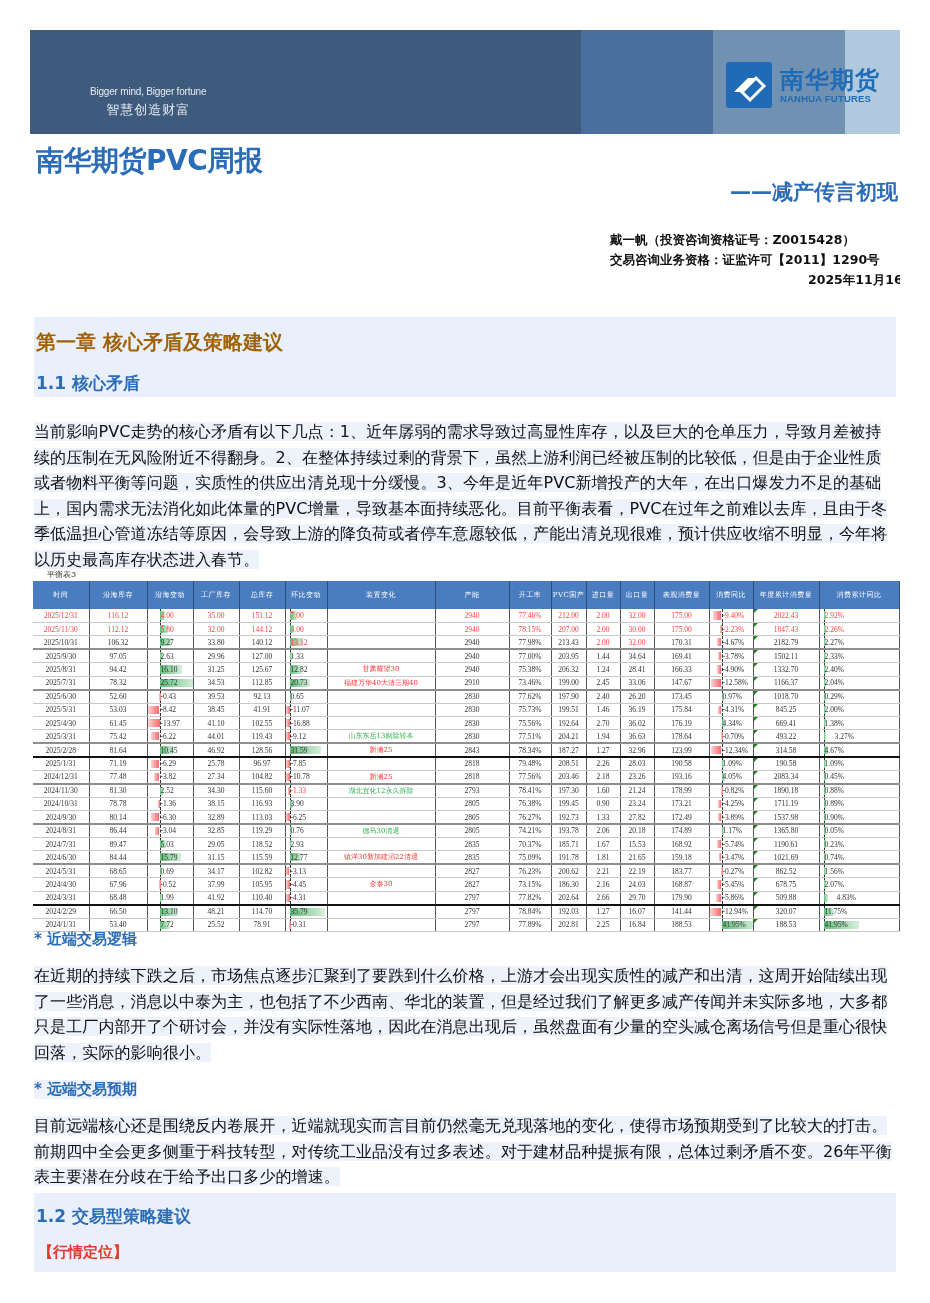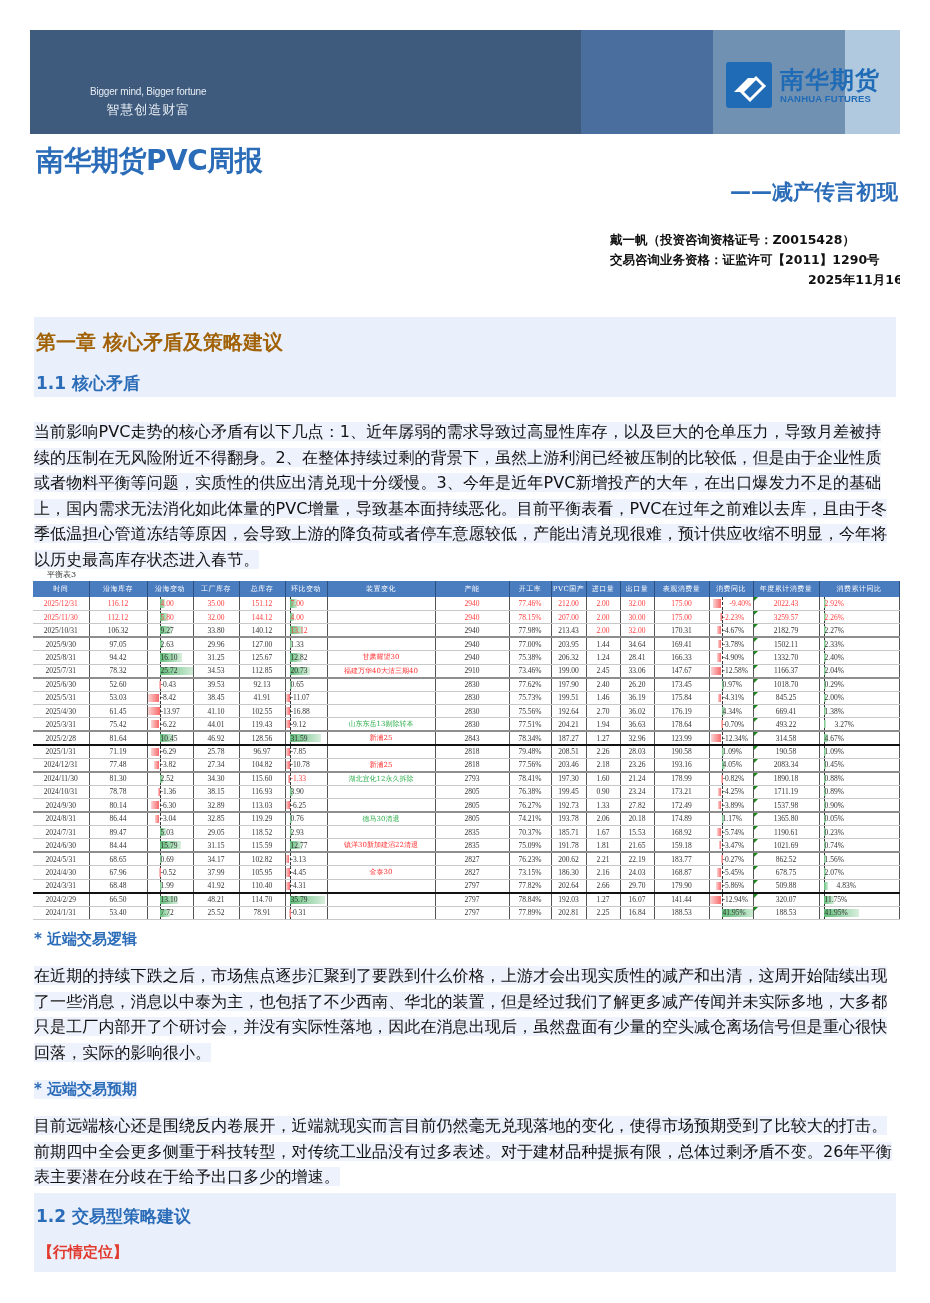--- a/index.html
+++ b/index.html
@@ -34,21 +34,21 @@
   .h-star { position: absolute; left: 34px; font-size: 15px; font-weight: bold; color: #2b6cb8; }
   .red-tag { font-size: 15px; font-weight: bold; color: #e23a2e; }
 
   .para { position: absolute; left: 34px; width: 862px; font-size: 16px; line-height: 25.5px; color: #111; letter-spacing: 0.1px; }
   .para span.hl { background: #eef2fc; }
 
   
   .tbl-wrap { position: absolute; left: 33px; top: 568px; width: 866px; }
   .tbl-caption { font-family: "DejaVu Serif", serif; font-size: 8px; height: 13px; line-height: 13px; padding-left: 14px; color: #333; }
   table.bal { border-collapse: collapse; width: 866px; table-layout: fixed; font-family: "Liberation Serif", "DejaVu Serif", serif; font-size: 7.5px; }
-  table.bal th { background: #4a7cc0; color: #ffffff; font-weight: normal; height: 16px; border-right: 1px solid #2c4f82; font-family: "DejaVu Serif", serif; font-size: 7px; letter-spacing: 0.5px; }
+  table.bal th { background: #4a7cc0; color: #ffffff; font-weight: normal; height: 28px; border-right: 1px solid #2c4f82; font-family: "DejaVu Serif", serif; font-size: 7px; letter-spacing: 0.5px; }
   table.bal td { height: 13.45px; text-align: center; border-bottom: 1px solid #c8c8c8; border-right: 1px solid #555; color: #333; position: relative; white-space: nowrap; overflow: hidden; }
   table.bal tr.fc td { color: #ff4040; }
   table.bal tr.qsep td { border-bottom: 2px solid #8e8e8e; }
   table.bal tr.ysep td { border-bottom: 2px solid #111; }
   table.bal td.note-red { color: #ff3030 !important; font-family: "DejaVu Serif", serif; font-size: 7px; }
   table.bal td.note-green { color: #2eae4b !important; font-family: "DejaVu Serif", serif; font-size: 7px; }
   .bar { position: absolute; top: 2px; bottom: 2px; }
   .bar.pos { background: linear-gradient(to right, #63be7b, #d8efdd); }
   .bar.neg { background: linear-gradient(to left, #f8696b, #fbd4d4); }
   .axis { position: absolute; top: 0; bottom: 0; border-left: 1px dashed #333; }
@@ -148,40 +148,40 @@
           <td><span class="cellv">35.00</span></td>
           <td><span class="cellv">151.12</span></td>
           <td style="text-align: left; padding-left: 5px;"><div class="axis" style="left: 4px;"></div><div class="bar pos" style="left: 4px; width: 7px;"></div><span class="cellv">7.00</span></td>
           <td><span class="cellv"></span></td>
           <td><span class="cellv">2940</span></td>
           <td><span class="cellv">77.46%</span></td>
           <td><span class="cellv">212.00</span></td>
           <td><span class="cellv">2.00</span></td>
           <td><span class="cellv">32.00</span></td>
           <td><span class="cellv">175.00</span></td>
-          <td style="text-align: left; padding-left: 20px;"><div class="axis" style="left: 12px;"></div><div class="bar neg" style="left: 3.94286px; width: 8.05714px;"></div><span class="cellv">-9.40%</span></td>
+          <td style="text-align: left; padding-left: 13px;"><div class="axis" style="left: 12px;"></div><div class="bar neg" style="left: 3.94286px; width: 8.05714px;"></div><span class="cellv">-9.40%</span></td>
           <td><div class="tri"></div><span class="cellv">2022.43</span></td>
           <td style="text-align: left; padding-left: 5px;"><div class="axis" style="left: 4px;"></div><div class="bar pos" style="left: 4px; width: 2.50286px;"></div><span class="cellv">2.92%</span></td>
         </tr>
         <tr class="fc">
           <td><span class="cellv">2025/11/30</span></td>
           <td><span class="cellv">112.12</span></td>
           <td style="text-align: left; padding-left: 13px;"><div class="axis" style="left: 12px;"></div><div class="bar pos" style="left: 12px; width: 8.03077px;"></div><span class="cellv">5.80</span></td>
           <td><span class="cellv">32.00</span></td>
           <td><span class="cellv">144.12</span></td>
           <td style="text-align: left; padding-left: 5px;"><div class="axis" style="left: 4px;"></div><div class="bar pos" style="left: 4px; width: 4px;"></div><span class="cellv">4.00</span></td>
           <td><span class="cellv"></span></td>
           <td><span class="cellv">2940</span></td>
           <td><span class="cellv">78.15%</span></td>
           <td><span class="cellv">207.00</span></td>
           <td><span class="cellv">2.00</span></td>
           <td><span class="cellv">30.00</span></td>
           <td><span class="cellv">175.00</span></td>
           <td style="text-align: left; padding-left: 13px;"><div class="axis" style="left: 12px;"></div><div class="bar neg" style="left: 10.0886px; width: 2px;"></div><span class="cellv">-2.23%</span></td>
-          <td><div class="tri"></div><span class="cellv">3259.57</span></td>
+          <td><div class="tri"></div><span class="cellv">1847.43</span></td>
           <td style="text-align: left; padding-left: 5px;"><div class="axis" style="left: 4px;"></div><div class="bar pos" style="left: 4px; width: 2px;"></div><span class="cellv">2.26%</span></td>
         </tr>
         <tr class="qsep">
           <td><span class="cellv">2025/10/31</span></td>
           <td><span class="cellv">106.32</span></td>
           <td style="text-align: left; padding-left: 13px;"><div class="axis" style="left: 12px;"></div><div class="bar pos" style="left: 12px; width: 12.8354px;"></div><span class="cellv">9.27</span></td>
           <td><span class="cellv">33.80</span></td>
           <td><span class="cellv">140.12</span></td>
           <td style="color: rgb(255, 64, 64); text-align: left; padding-left: 5px;"><div class="axis" style="left: 4px;"></div><div class="bar pos" style="left: 4px; width: 13.12px;"></div><span class="cellv">13.12</span></td>
           <td><span class="cellv"></span></td>

